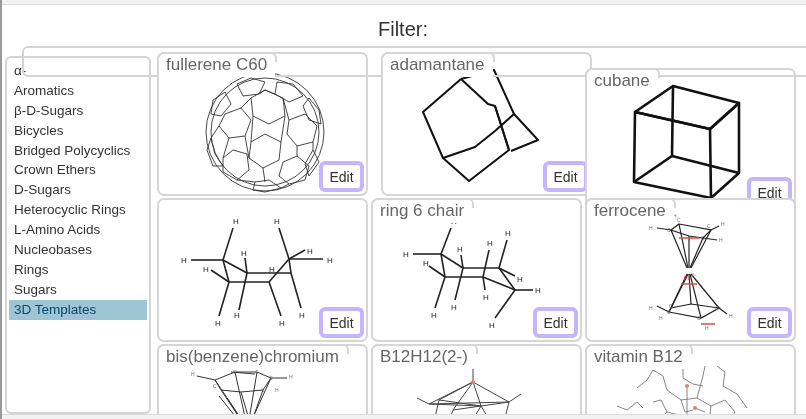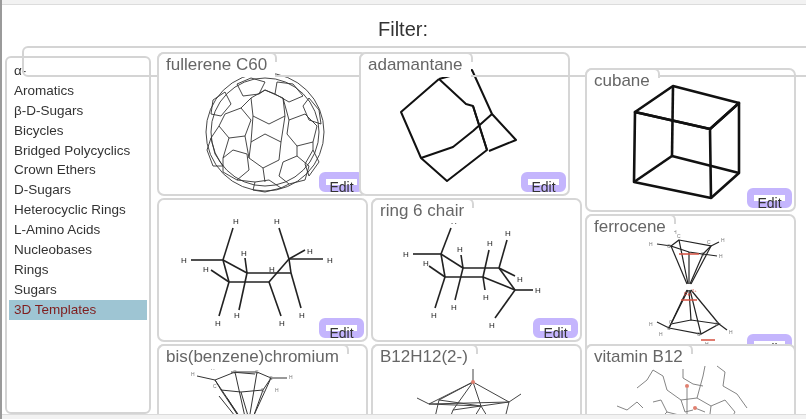--- a/index.html
+++ b/index.html
@@ -30,43 +30,43 @@
   .filter-input.transparent { background: transparent; }
   .category-list {
     position: absolute; left: 5px; top: 56px; width: 146px; height: 358px;
     border: 2px solid #d4d4d4; border-radius: 6px; background: #fff;
     padding: 2px 2px;
   }
   .category-item {
     font-size: 13.5px; color: #333; height: 19.9px; line-height: 20px;
     padding-left: 5px; white-space: nowrap; cursor: pointer;
   }
-  .category-item.selected { background: #9ec5d3; color: #7f1d1d; }
+  .category-item.selected { background: #9ec5d3; color: #0c4a6e; }
   .grid {
     position: absolute; left: 157px; top: 50px; width: 660px; height: 364px; overflow: hidden;
   }
   .tile {
     position: absolute; width: 211px; height: 144px;
     border: 2px solid #d6d6d6; border-radius: 7px; background: #fff;
   }
   .tile-caption {
     position: absolute; left: -2px; top: -2px; background: #fff;
     font-size: 17px; color: #666; padding: 1px 8px 2px 7px;
     border: 2px solid #d6d6d6; border-right: none; border-bottom: none;
     border-top-left-radius: 7px; white-space: nowrap; z-index: 7;
   }
   .tile-caption::after {
     content: ""; position: absolute; right: -2px; top: -2px; width: 6px; height: 8px;
     border-top: 2px solid #d6d6d6; border-right: 2px solid #d6d6d6; border-top-right-radius: 6px;
     background: transparent;
   }
   .tile svg { position: absolute; left: 0; top: 0; }
   .edit-button {
-    position: absolute; right: 2px; bottom: 2px; width: 45px; height: 20px;
-    border: 7px solid #c4b5fd; border-radius: 6px; background: #fff;
+    position: absolute; right: 2px; bottom: 2px; width: 45px; height: 31px;
+    border: 4px solid #c4b5fd; border-radius: 6px; background: #fff;
     font-family: "Liberation Sans", sans-serif; font-size: 14px; color: #333;
     cursor: pointer; padding: 0;
   }
   .bottom-strip {
     position: absolute; left: 2px; right: 0; top: 414px; height: 5px; background: #f2f2f2;
     border-top: 1px solid #dcdcdc; z-index: 10;
   }
   .hlbl { font-family: "Liberation Sans", sans-serif; font-size: 8px; fill: #222; }
   .smlbl { font-family: "Liberation Sans", sans-serif; font-size: 5px; fill: #777; }
   .redlbl { font-family: "Liberation Sans", sans-serif; font-size: 6px; fill: #d65040; }
@@ -128,21 +128,21 @@
         <line x1="154" y1="88" x2="154" y2="96"></line>
         <line x1="60" y1="72" x2="52" y2="84"></line>
         <line x1="78" y1="126" x2="96" y2="128"></line>
         <line x1="130" y1="130" x2="122" y2="134"></line>
       </g>
     </svg>
     <div class="tile-caption">fullerene C60</div>
     <button class="edit-button">Edit</button>
   </div>
 
-  <div class="tile" style="left:202px; top:2px;padding-left:31px;">
+  <div class="tile" style="left:224px; top:2px;padding-left:31px;">
     <svg width="211" height="144">
       <g stroke="#111" stroke-width="2" fill="none" stroke-linejoin="round">
         <polyline points="78,25 111,16 131,60 155,86 128,97"></polyline>
         <polyline points="78,25 40,58 60,104 86,127 126,96 112,52 105,50 78,25"></polyline>
         <polyline points="60,104 92,93 112,77 131,60"></polyline>
         <line x1="112" y1="52" x2="126" y2="96"></line>
       </g>
     </svg>
     <div class="tile-caption">adamantane</div>
     <button class="edit-button">Edit</button>
@@ -236,21 +236,21 @@
         <text x="110" y="100" class="hlbl">H</text>
         <text x="78" y="110" class="hlbl">H</text>
         <text x="58" y="118" class="hlbl">H</text>
         <text x="116" y="128" class="hlbl">H</text>
       </g>
     </svg>
     <div class="tile-caption">ring 6 chair</div>
     <button class="edit-button">Edit</button>
   </div>
 
-  <div class="tile" style="left:428px; top:164px;">
+  <div class="tile" style="left:428px; top:148px;">
     <svg width="211" height="144">
       <g stroke="#222" stroke-width="1.2" fill="none">
         <polygon points="92,24 124,30 116,38 102,36 84,30"></polygon>
         <polygon points="82,112 114,118 132,108 104,104 84,108"></polygon>
         <line x1="84" y1="30" x2="100" y2="68"></line>
         <line x1="92" y1="24" x2="101" y2="68"></line>
         <line x1="102" y1="36" x2="102" y2="68"></line>
         <line x1="116" y1="38" x2="103" y2="68"></line>
         <line x1="124" y1="30" x2="104" y2="68"></line>
         <line x1="100" y1="74" x2="82" y2="112"></line>

